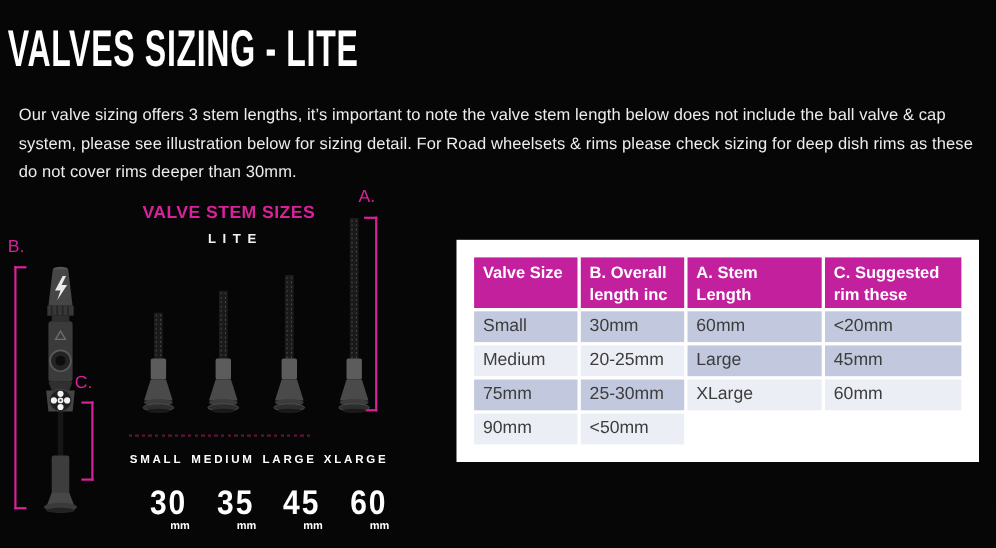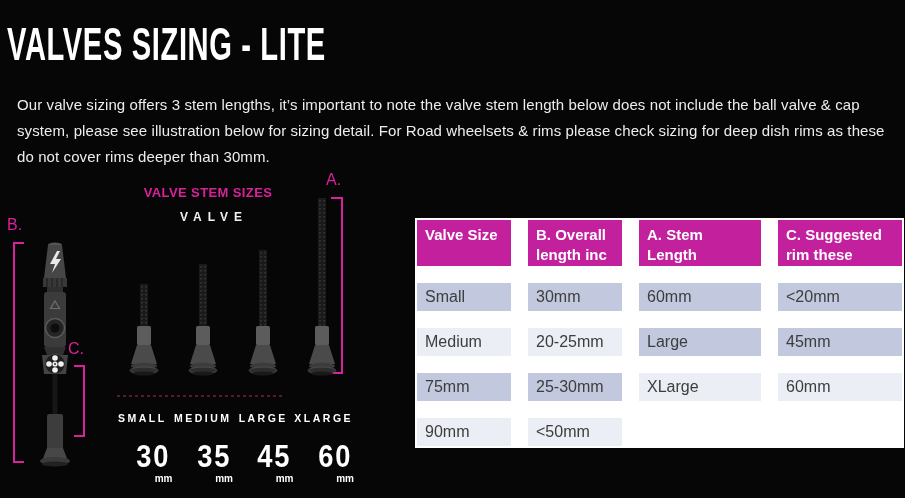--- a/index.html
+++ b/index.html
@@ -31,21 +31,21 @@
   .bracket.open-left{border-right-width:2px;border-top-width:2px;border-bottom-width:2px;}
   .bracket-b{left:13px;top:242px;width:11px;height:221px;}
   .bracket-c{left:74px;top:365px;width:11px;height:72px;}
   .bracket-a{left:331px;top:197px;width:12px;height:177px;}
   .label-b{left:7px;top:217px;}
   .label-c{left:68px;top:341px;}
   .label-a{left:326px;top:172px;}
   
   .diagram-heading{
     position:absolute;left:112px;top:185px;width:192px;text-align:center;
-    color:var(--pink-label,#d9219c);font-size:13px;font-weight:bold;letter-spacing:.4px;
+    color:var(--pink-label,#d9219c);font-size:16px;font-weight:bold;letter-spacing:.4px;
   }
   .diagram-sub{
     position:absolute;left:118px;top:210px;width:192px;text-align:center;
     color:#f2f2f2;font-size:12px;font-weight:bold;letter-spacing:6px;
   }
   
   .valve-art{position:absolute;left:22px;top:241px;}
   .stems{
     position:absolute;left:114px;top:196px;width:238px;height:180px;
     display:grid;grid-template-columns:repeat(4,1fr);
@@ -64,22 +64,22 @@
   }
   .stem-sizes{
     position:absolute;left:112px;top:442px;width:242px;
     display:grid;grid-template-columns:repeat(4,1fr);
   }
   .stem-size{display:flex;align-items:flex-end;justify-content:center;color:#fff;flex-direction:column;}
   .stem-size .num{font-size:31px;font-weight:bold;letter-spacing:2px;line-height:30px;transform:scaleX(.88);transform-origin:50% 100%;}
   .stem-size .unit{font-size:10px;font-weight:bold;line-height:13px;margin-left:1px;}
   
   .size-table{
-    position:absolute;left:415px;top:218px;background:#fff;padding:2px;
-    display:grid;grid-template-columns:94px 94px 122px 124px;gap:17px;
+    position:absolute;left:415px;top:218px;background:#fff;padding:16px;
+    display:grid;grid-template-columns:94px 94px 122px 124px;gap:3px;
   }
   .size-table .th{
     background:var(--accent-magenta,#c3209e);color:#fff;
     font-size:15px;font-weight:bold;line-height:1.3;
     padding:5px 6px 3px 8px;height:46px;box-sizing:border-box;
   }
   .size-table .td{
     font-size:16px;color:var(--table-text,#3d3d3d);
     height:28px;box-sizing:border-box;display:flex;align-items:center;padding:0 8px;
   }
@@ -127,21 +127,21 @@
     <rect x="25" y="173" width="16" height="40" rx="2" fill="#3d3d3d"></rect>
     <path d="M25 207 L41 207 L46 220 L20 220 Z" fill="#474747"></path>
     <ellipse cx="33" cy="220" rx="15" ry="4" fill="#3a3a3a"></ellipse>
     <ellipse cx="33" cy="223" rx="13" ry="2.5" fill="#222"></ellipse>
   </svg>
 
   <span class="pink-label label-c">C.</span>
   <div class="bracket open-left bracket-c"></div>
 
   <div class="diagram-heading">VALVE STEM SIZES</div>
-  <div class="diagram-sub">VALVE</div>
+  <div class="diagram-sub">LITE</div>
 
   <span class="pink-label label-a">A.</span>
   <div class="bracket open-left bracket-a"></div>
 
   <div class="stems">
 
     <svg width="34" height="92" viewBox="0 0 34 92">
       <rect x="13" y="0" width="8" height="44" fill="#1a1a1a"></rect>
       <path d="M15 2 V42 M19 2 V42" stroke="#4a4a4a" stroke-width="1" stroke-dasharray="1.5 2.5"></path>
       <rect x="10" y="42" width="14" height="19" rx="1.5" fill="#5c5c5c"></rect>

